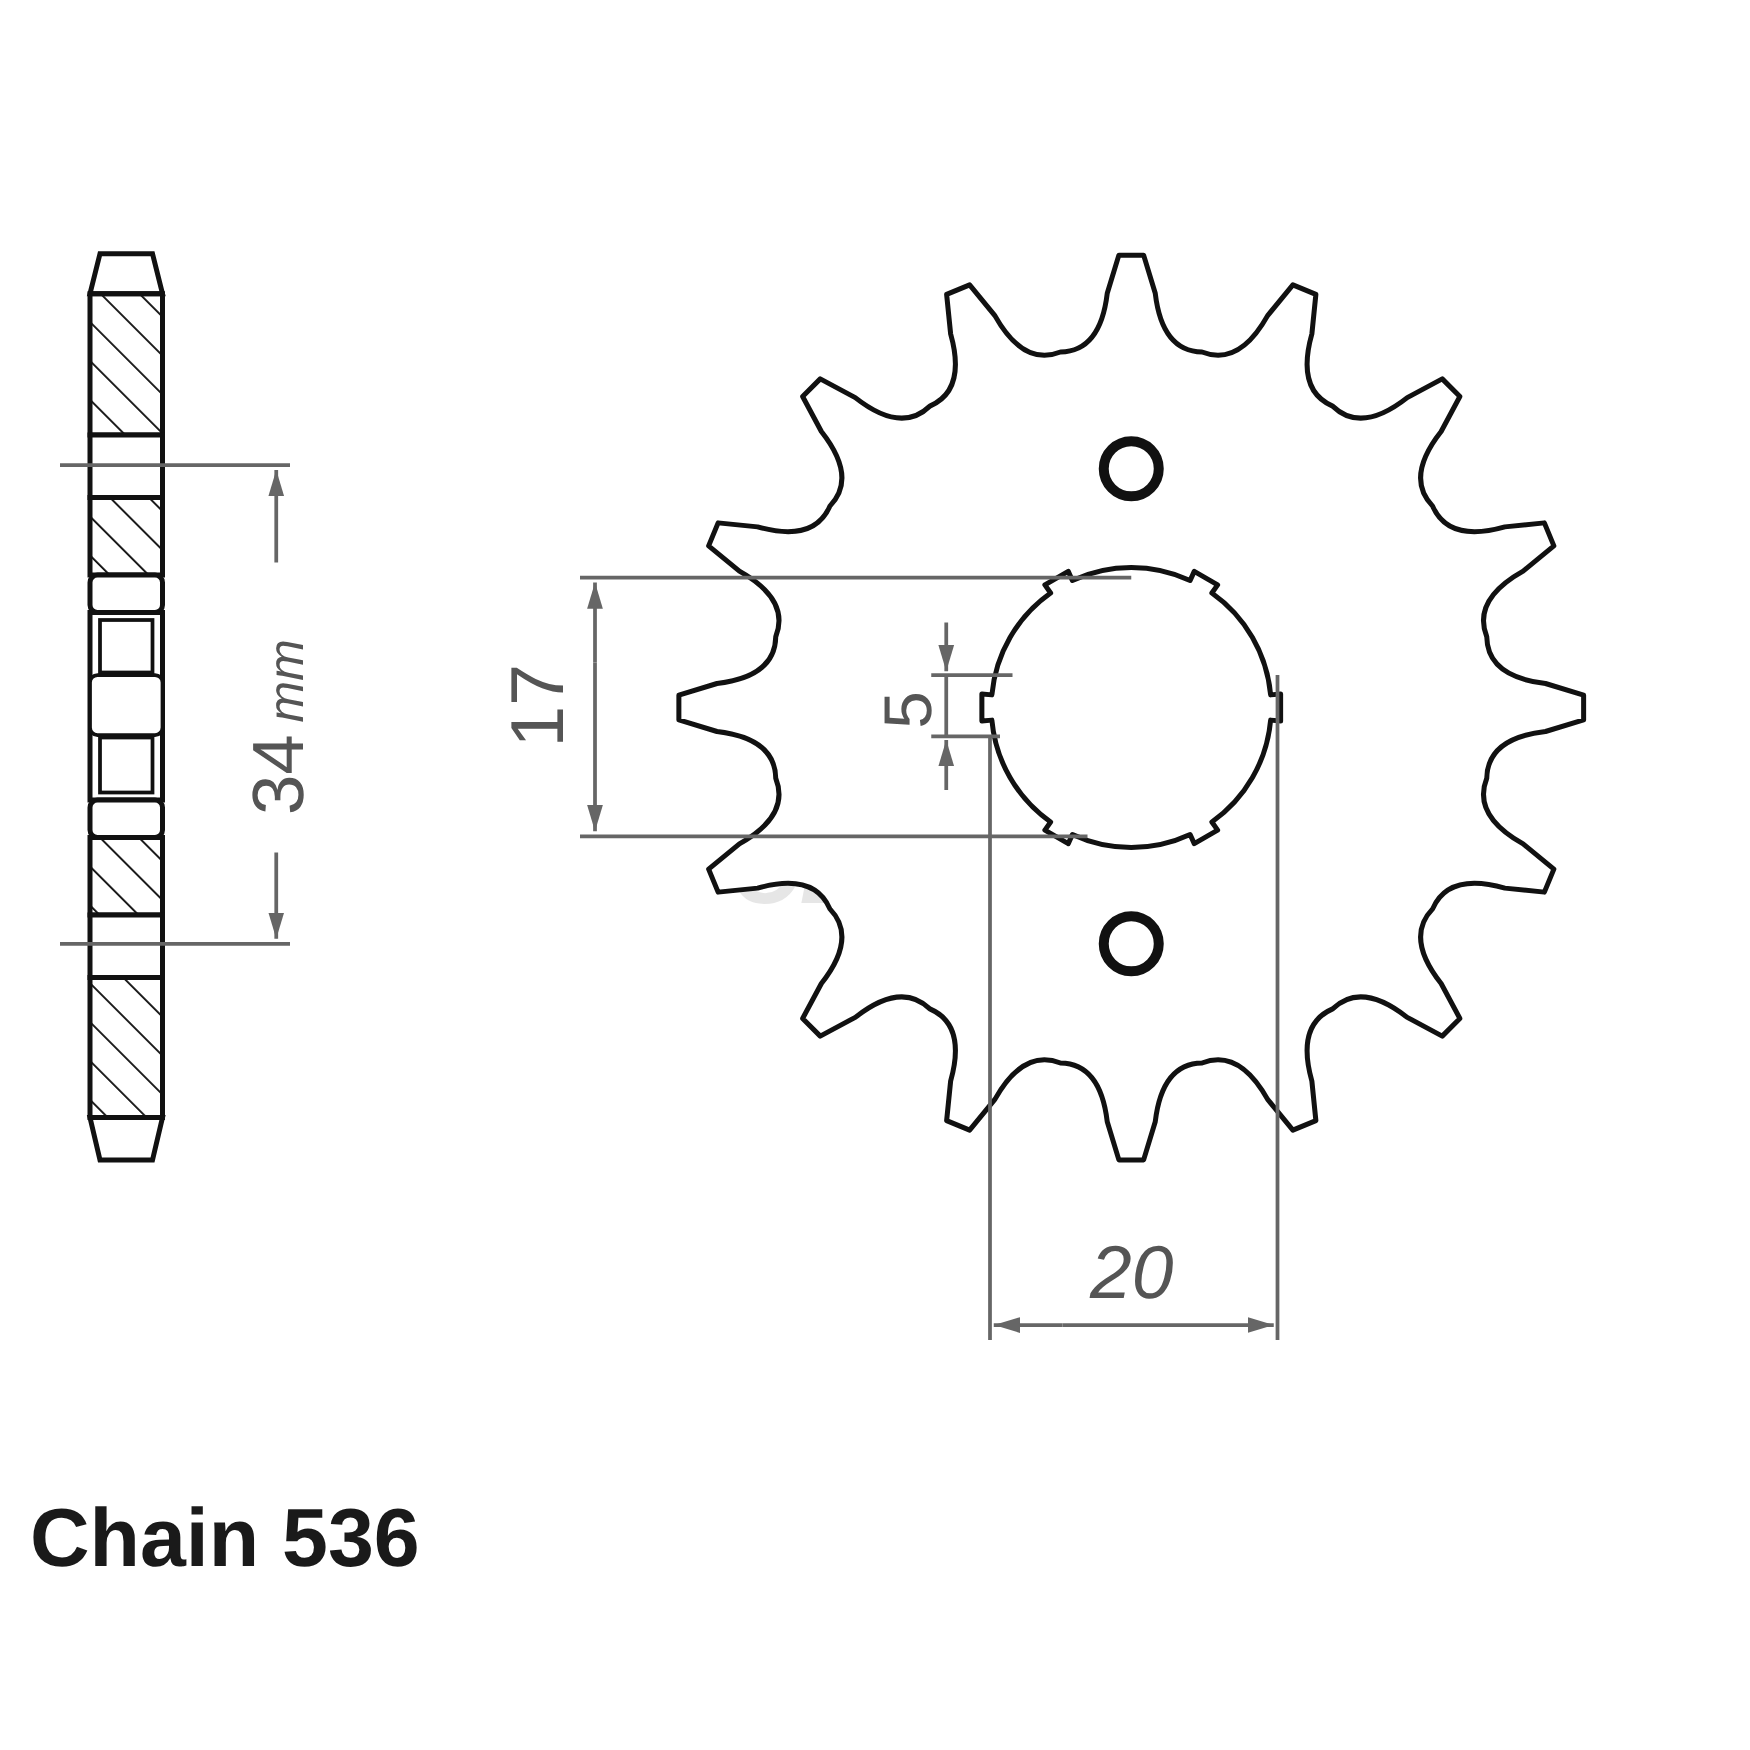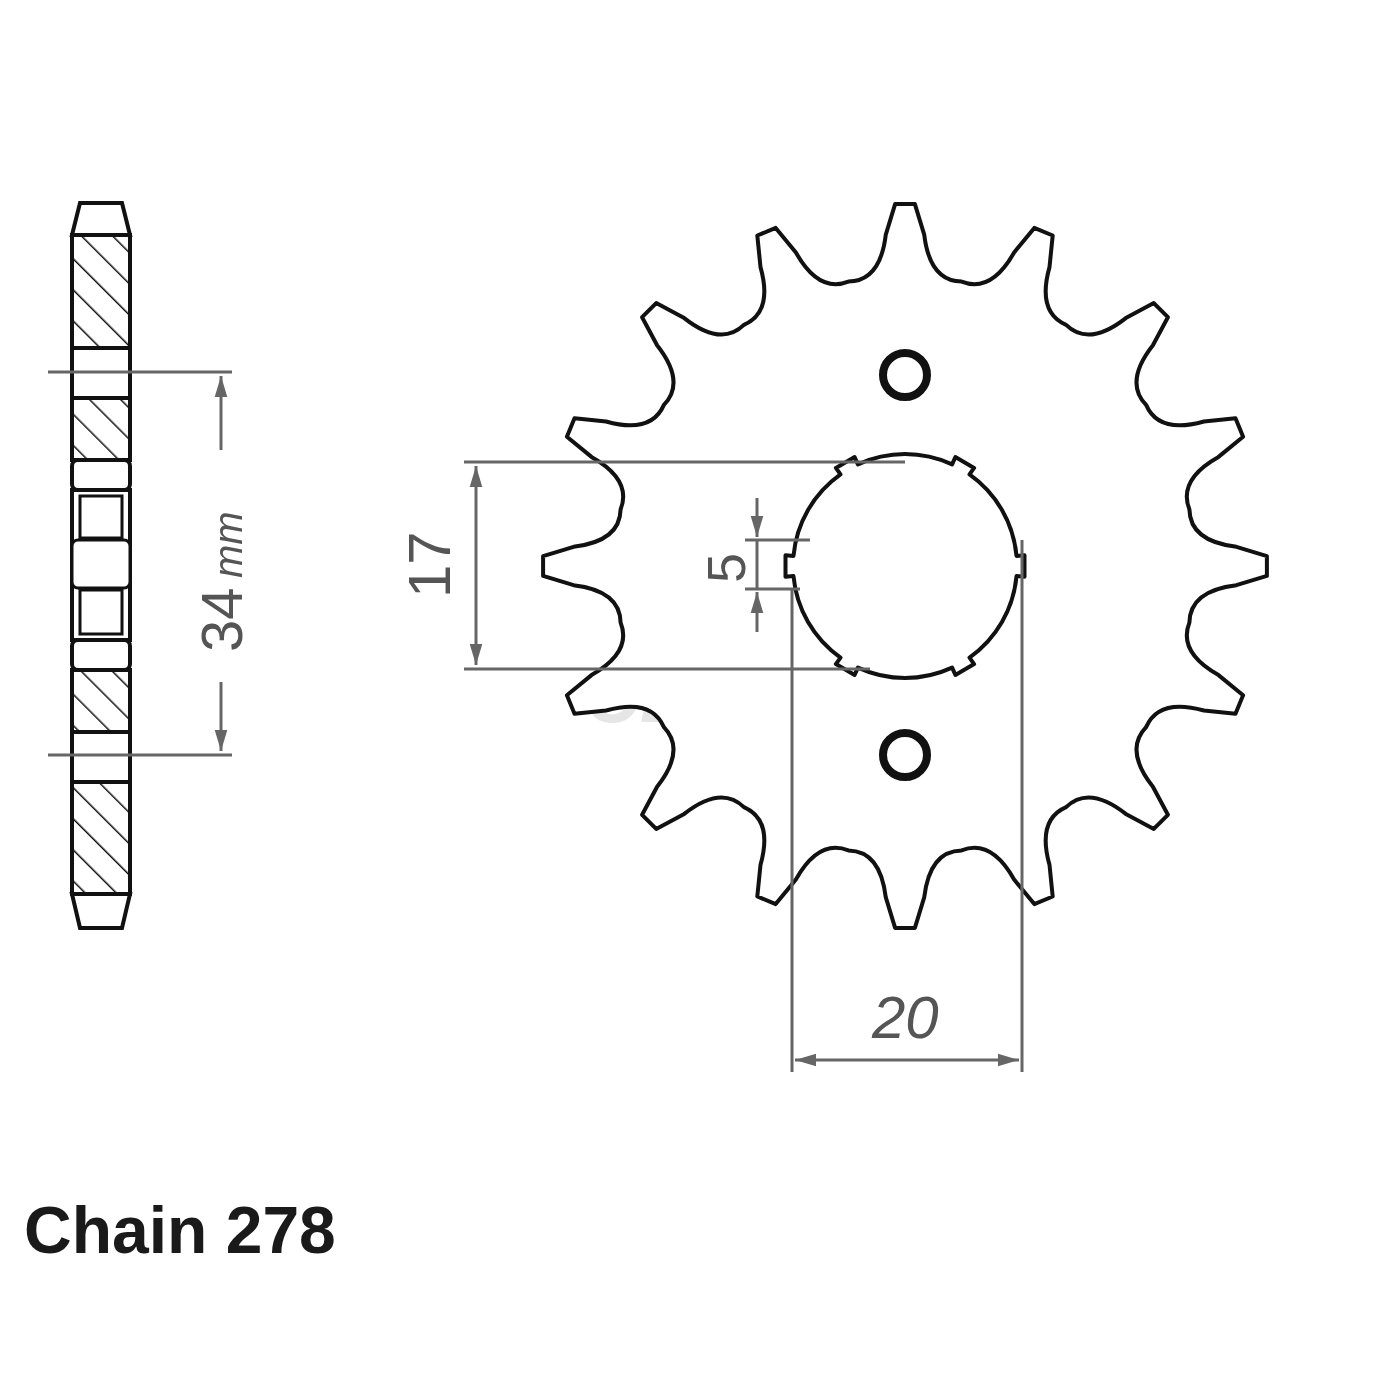--- a/index.html
+++ b/index.html
@@ -80,13 +80,13 @@
 
     <line x1="792" y1="589" x2="792" y2="1072" stroke="#666" stroke-width="3"></line>
     <line x1="1022" y1="540" x2="1022" y2="1072" stroke="#666" stroke-width="3"></line>
     <line x1="850" y1="1060" x2="795" y2="1060" stroke="#666" stroke-width="3" marker-end="url(#arrow)"></line>
     <line x1="960" y1="1060" x2="1019" y2="1060" stroke="#666" stroke-width="3" marker-end="url(#arrow)"></line>
     <line x1="850" y1="1060" x2="960" y2="1060" stroke="#666" stroke-width="3"></line>
     <text class="dimtext" x="872" y="1038" font-size="60" font-style="italic">20</text>
   </g>
 </svg>
 
-<div class="caption">Chain 278</div>
+<div class="caption">Chain 536</div>
 
 </body></html>

